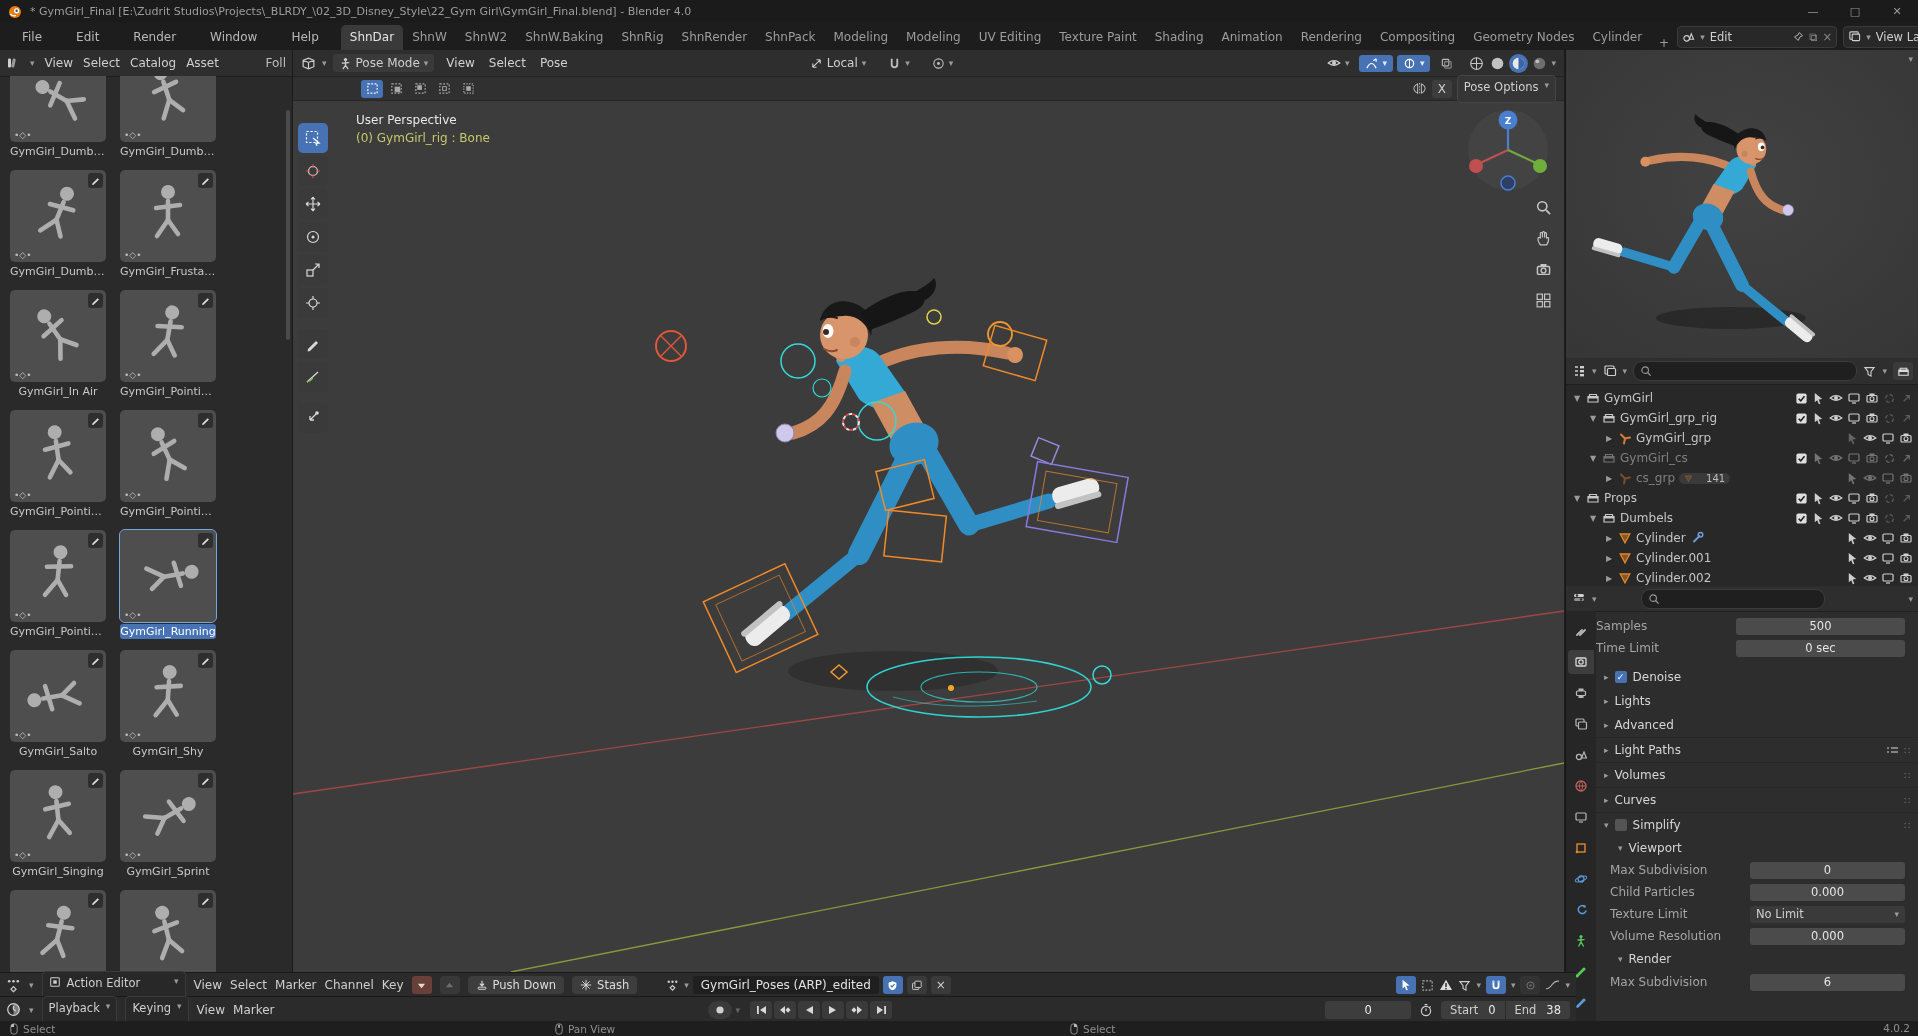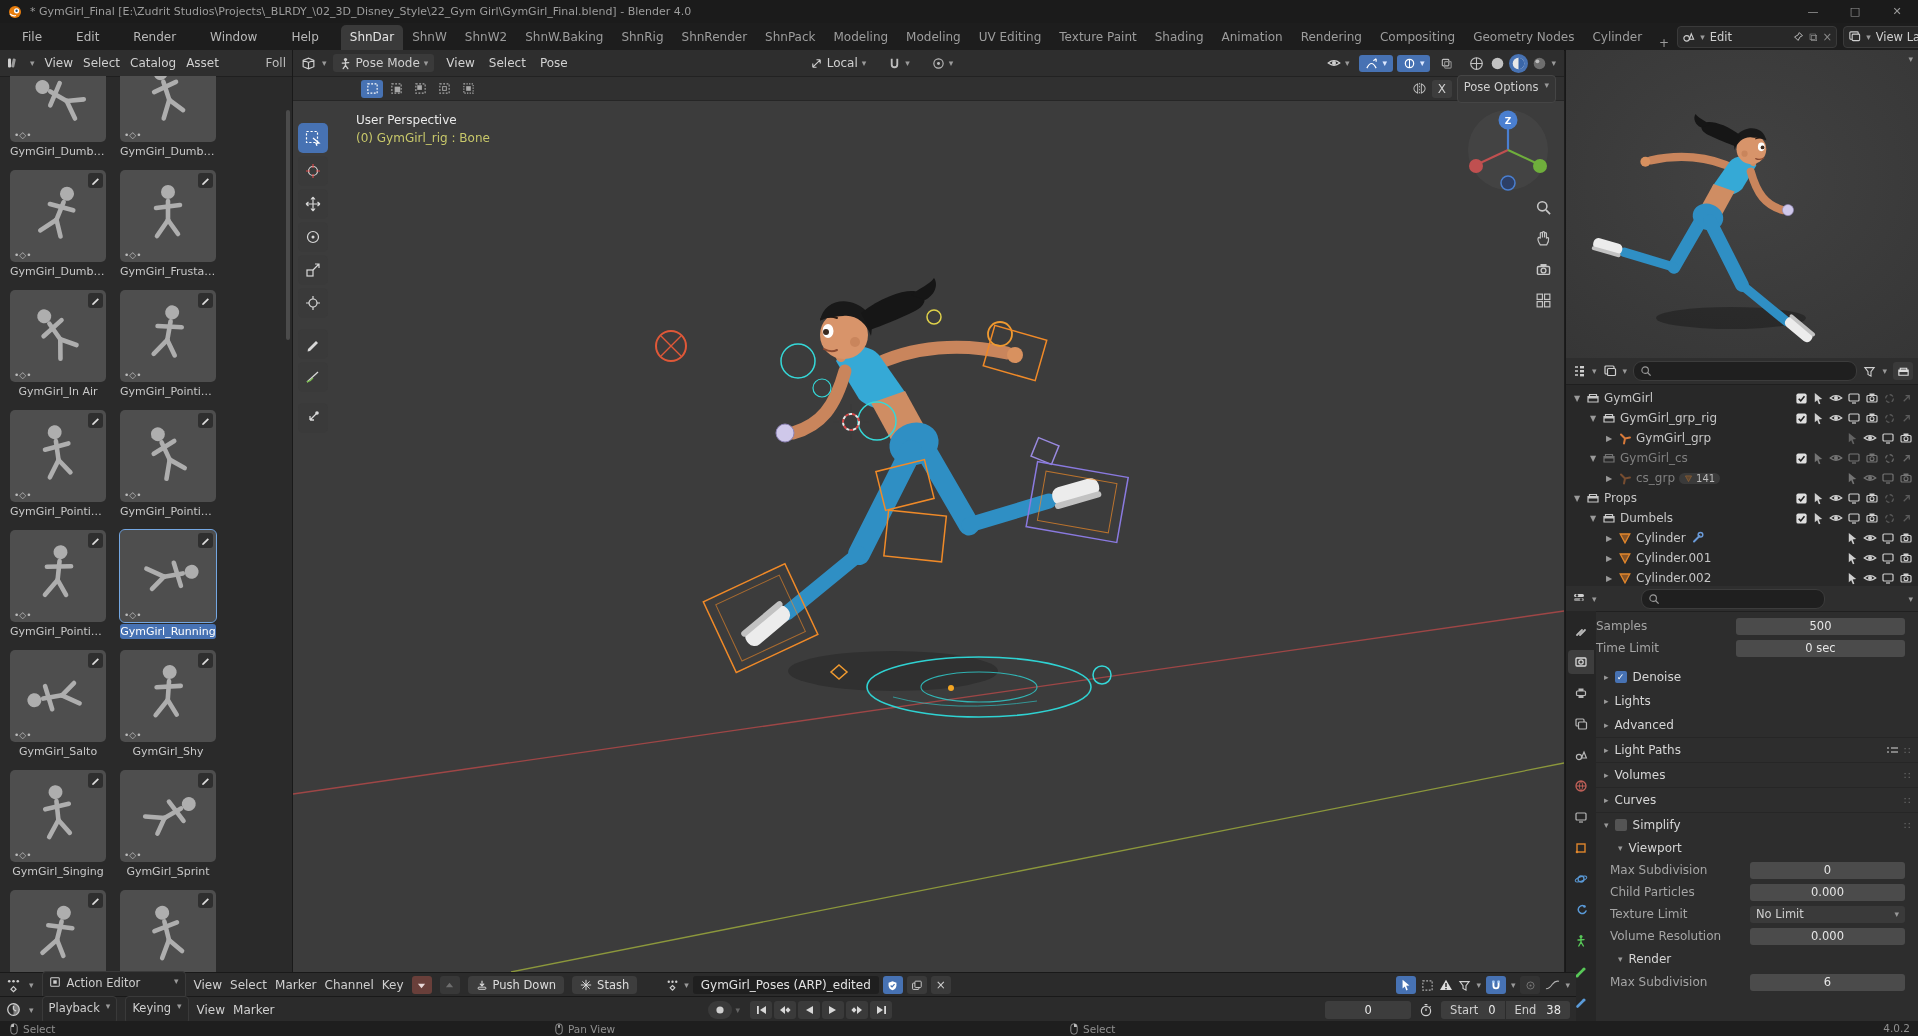--- a/index.html
+++ b/index.html
@@ -73,21 +73,21 @@
     gap:6px;padding:0 6px}
   .search{flex:1;height:18px;background:#1f1f1f;border:1px solid #3c3c3c;border-radius:9px;display:flex;
     align-items:center;padding:0 6px;gap:4px}
   .orow{height:20px;display:flex;align-items:center;font-size:12px;color:#c6c6c6;gap:4px;padding-right:6px}
   .orow .tw{width:10px;text-align:center;color:#9a9a9a;font-size:8px}
   .orow .nm{white-space:nowrap}
   .orow .sp{flex:1}
   .orow.g .nm{color:#808080}
   .orow.g svg{opacity:.45}
   .pill{background:#3a3a3a;border-radius:7px;font-size:10px;color:#bbb;padding:0 5px;display:flex;
-    align-items:center;gap:3px}
+    align-items:center;gap:13px}
   .fade{opacity:.35}
   
   .props{position:absolute;top:536px;left:0;right:0;bottom:0;overflow:hidden}
   .phead{height:25px;background:#2e2e2e;border-bottom:1px solid #202020;display:flex;align-items:center;
     gap:6px;padding:0 6px}
   .ptabs{position:absolute;left:0;top:25px;bottom:0;width:30px;background:#262626;display:flex;
     flex-direction:column;align-items:center;padding-top:8px;gap:7px}
   .ptab{width:26px;height:24px;border-radius:4px 0 0 4px;display:flex;align-items:center;justify-content:center}
   .ptab.act{background:#3d3d3d}
   .pbody{position:absolute;left:30px;top:25px;right:0;bottom:0;font-size:12px;color:#c0c0c0}

